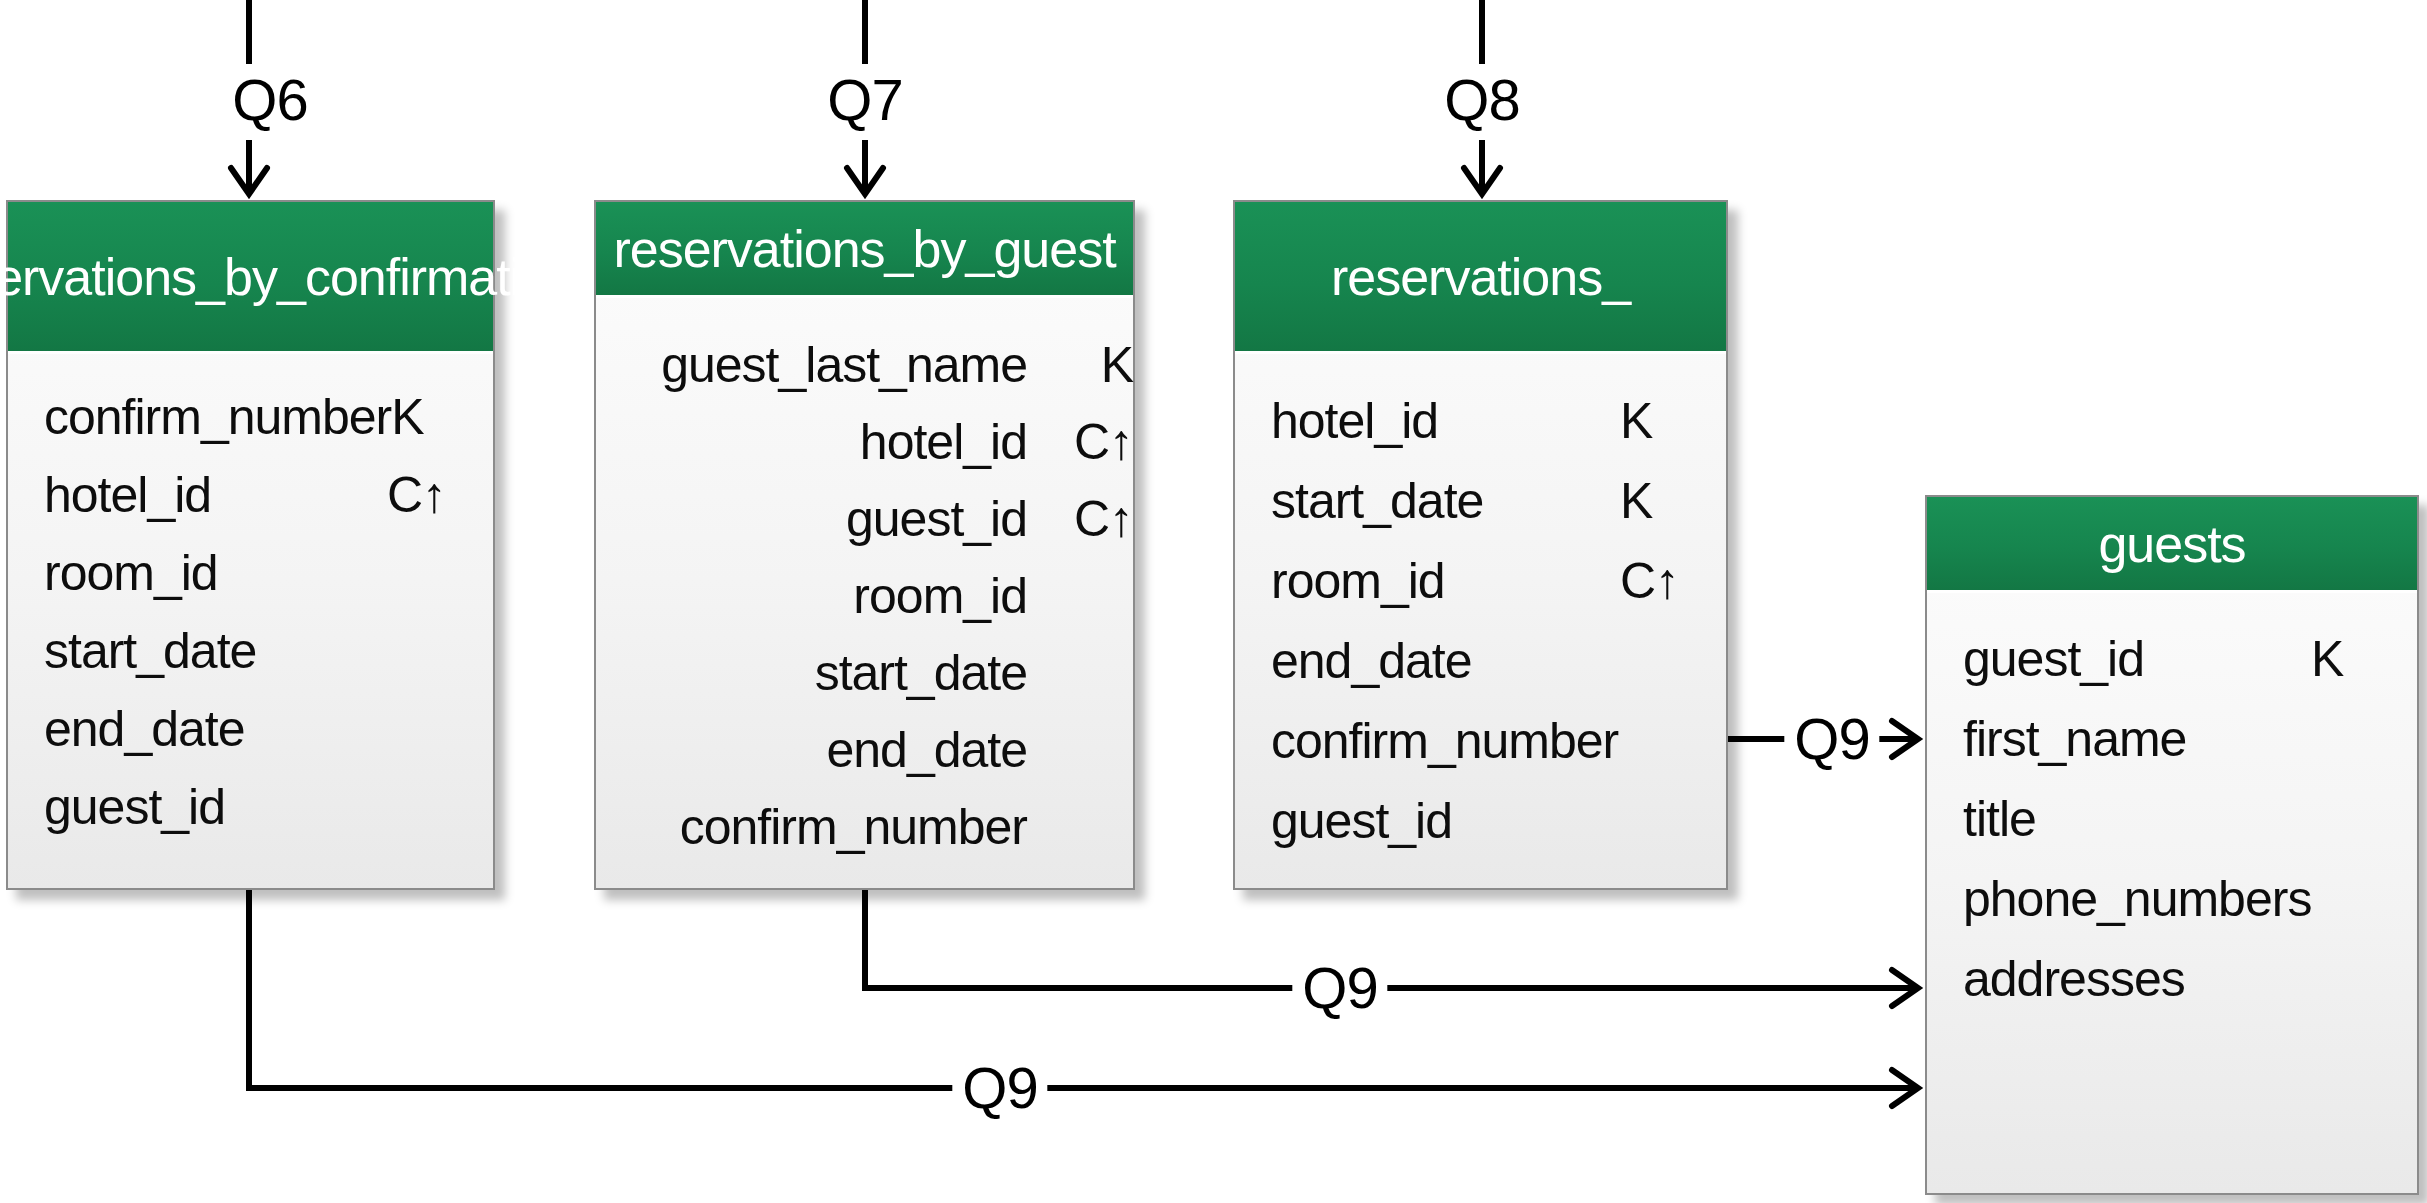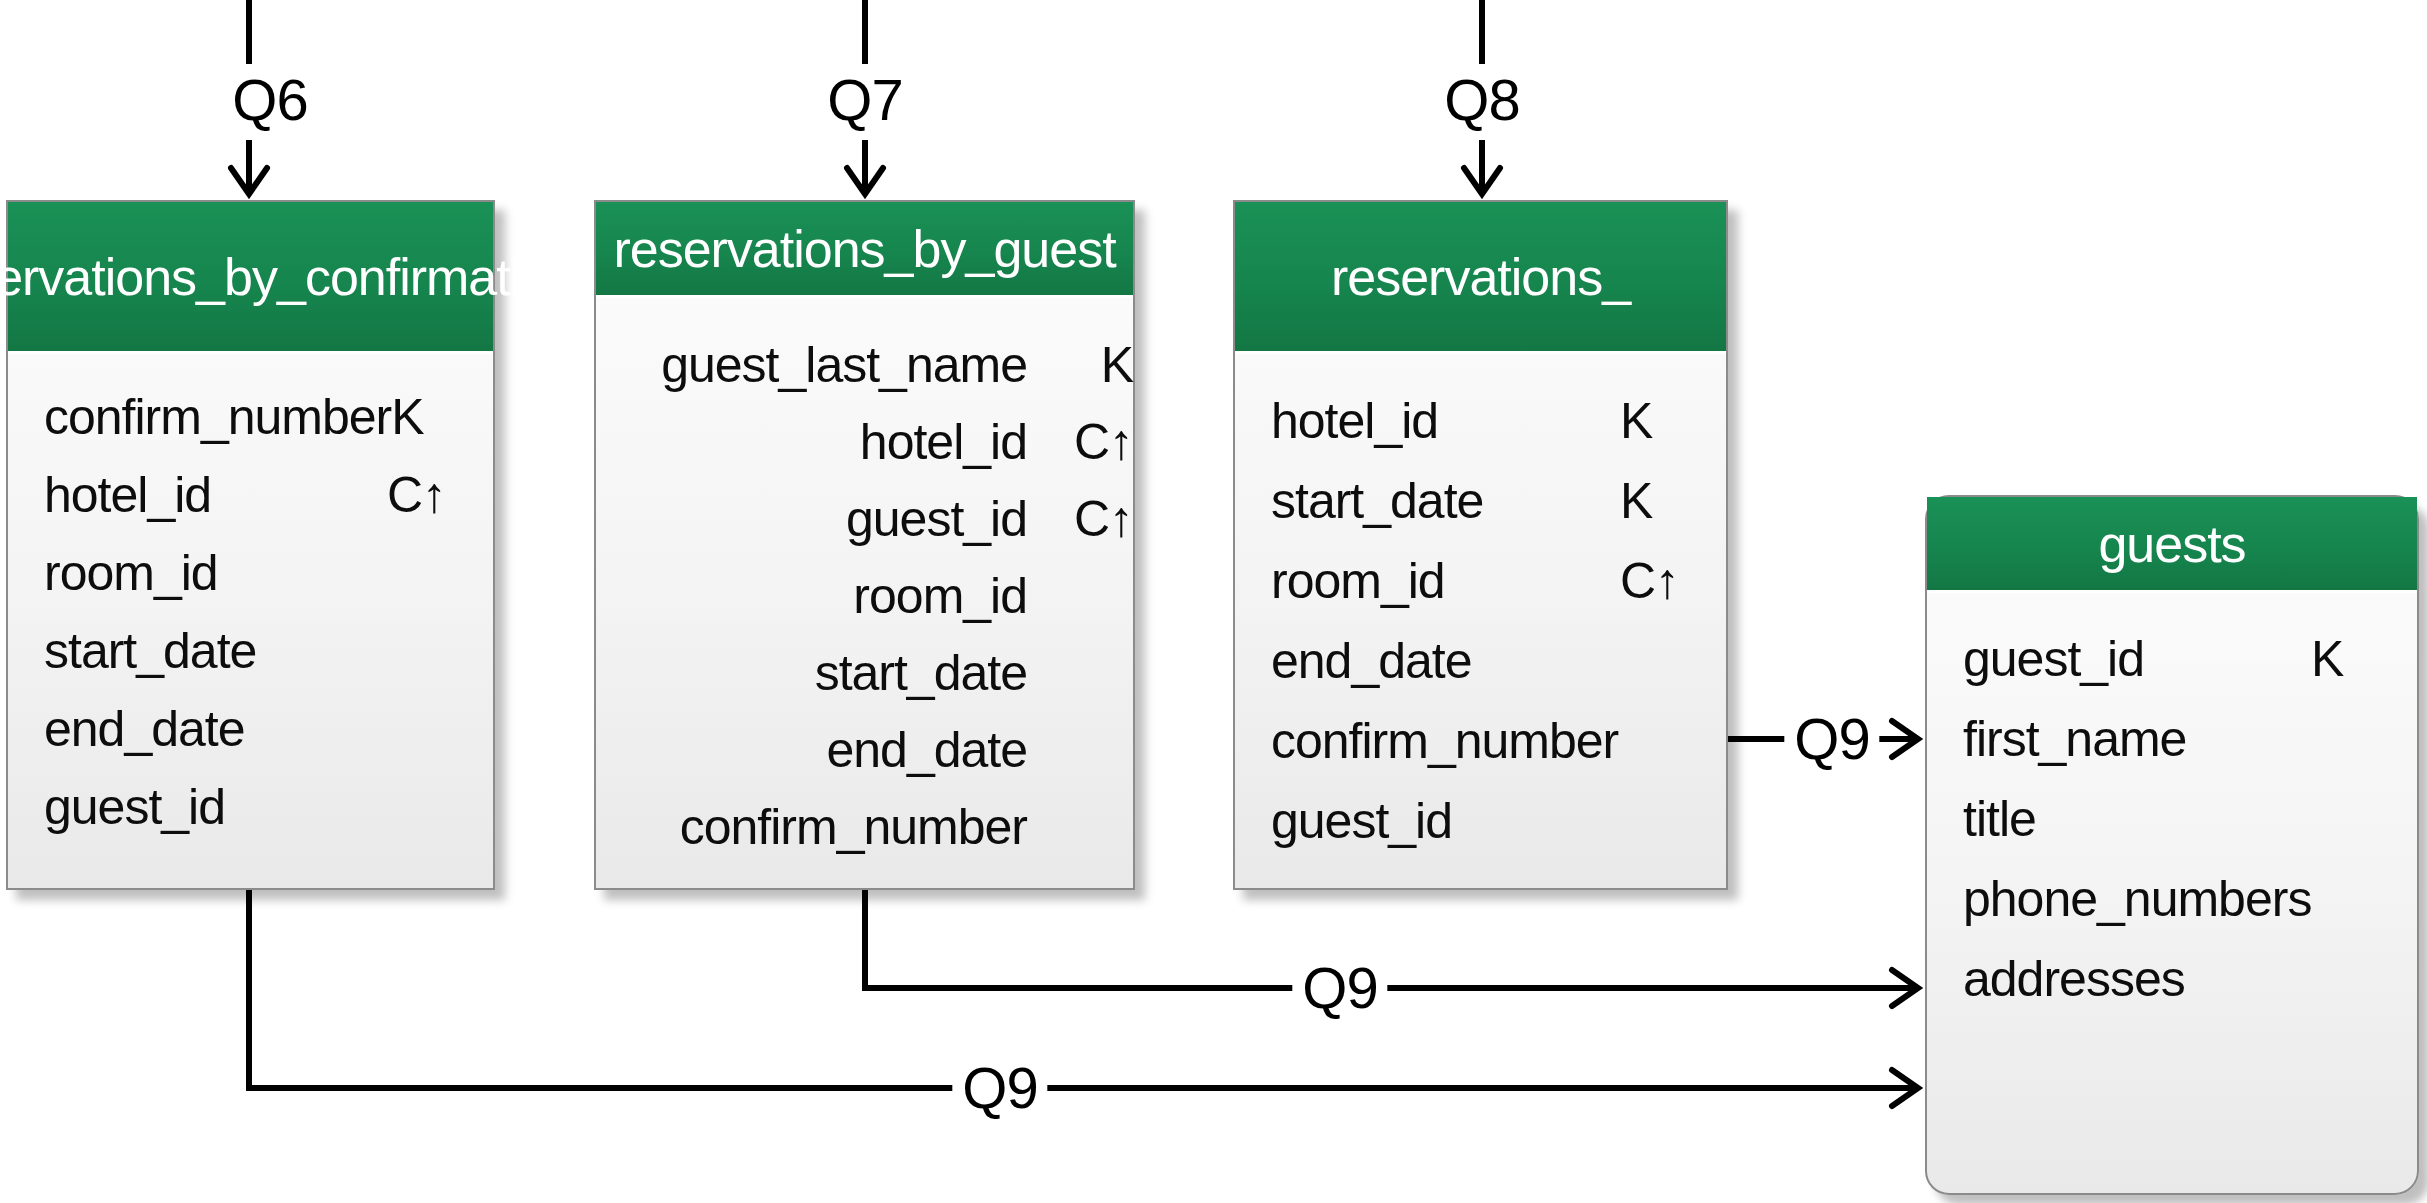--- a/index.html
+++ b/index.html
@@ -187,21 +187,21 @@
           <span class="fname">confirm_number</span>
           <span class="fkey"></span>
         </div>
       <div class="frow">
           <span class="fname">guest_id</span>
           <span class="fkey"></span>
         </div>
     </div>
   </div>
 
-  <div class="tbl t4" style="left:1925px;top:495px;width:494px;height:700px;border-radius:24px;">
+  <div class="tbl t4" style="left:1925px;top:495px;width:494px;height:700px;">
     <div class="thead" style="height:96px;">
       <span>guests</span>
     </div>
     <div class="tbody">
       <div class="frow">
           <span class="fname">guest_id</span>
           <span class="fkey">K</span>
         </div>
       <div class="frow">
           <span class="fname">first_name</span>

